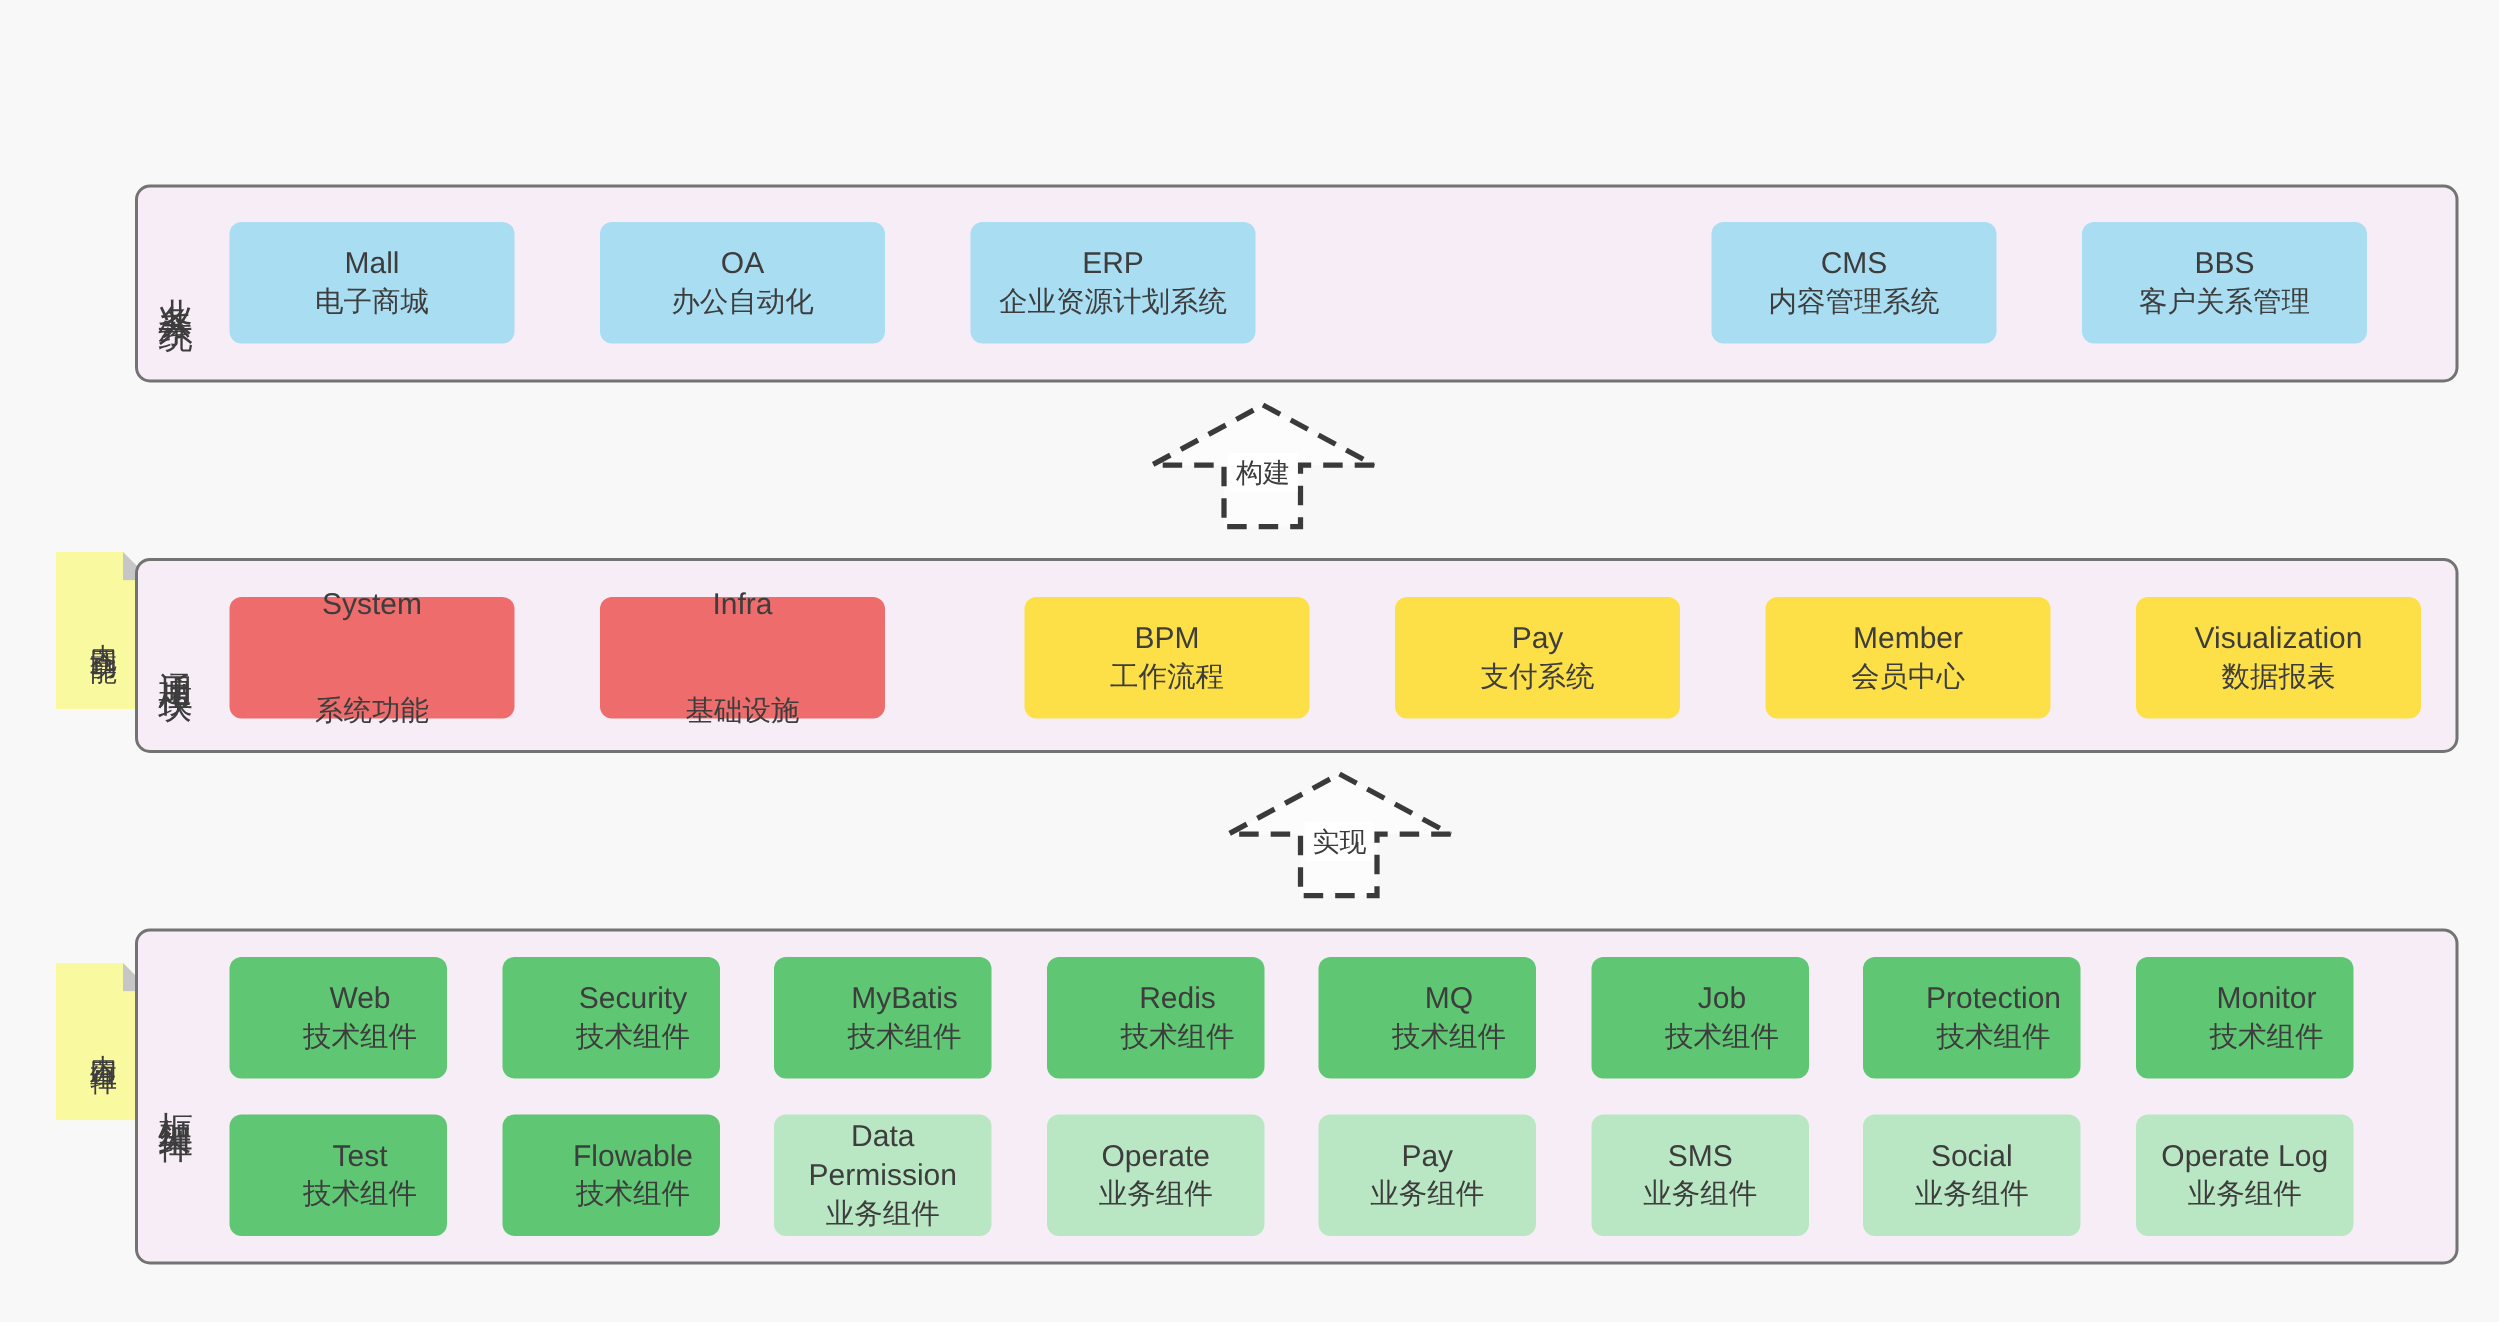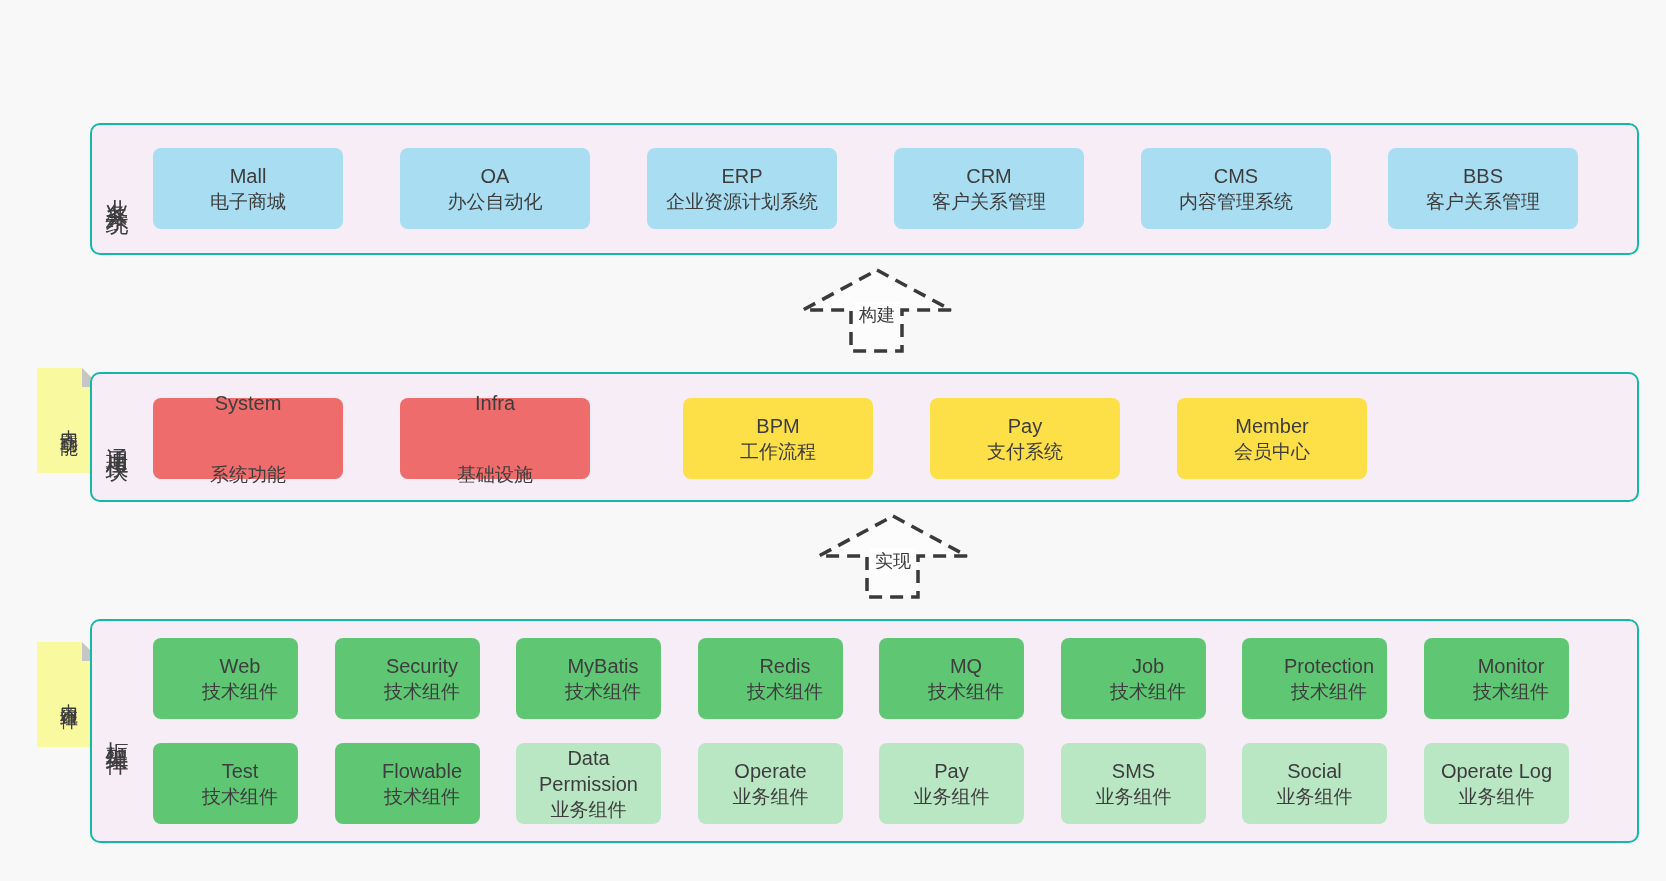--- a/index.html
+++ b/index.html
@@ -13,21 +13,21 @@
     background: #f8f8f8;
     overflow: hidden;
   }
 
   
   .section {
     position: absolute;
     left: 90px;
     width: 1549px;
     background: #f7edf6;
-    border: 2px solid #14b8a6;
+    border: 2px solid #737373;
     border-radius: 10px;
     z-index: 2;
   }
   .section-business   { top: 123px; height: 132px; }
   .section-modules    { top: 372px; height: 130px; }
   .section-components { top: 619px; height: 224px; }
 
   .v-label {
     position: absolute;
     left: 8px;
@@ -82,21 +82,21 @@
   .c8-3 { left: 606px; }  .c8-4 { left: 787px; }  .c8-5 { left: 969px; }
   .c8-6 { left: 1150px; } .c8-7 { left: 1332px; }
 
   
   .arrow {
     position: absolute;
     width: 156px;
     height: 88px;
     z-index: 1;
   }
-  .arrow-build     { left: 799px; top: 266px; }
+  .arrow-build     { left: 764px; top: 266px; }
   .arrow-implement { left: 815px; top: 512px; }
   .arrow svg { position: absolute; left: 0; top: 0; overflow: visible; }
   .arrow-label {
     position: absolute;
     left: 50%;
     top: 36px;
     transform: translateX(-50%);
     background: #ffffff;
     padding: 1px 5px;
     font-size: 18px;
@@ -169,24 +169,20 @@
       <span>电子商城</span>
     </div>
     <div class="node blue c6-1">
       <span class="title">OA</span>
       <span>办公自动化</span>
     </div>
     <div class="node blue c6-2">
       <span class="title">ERP</span>
       <span>企业资源计划系统</span>
     </div>
-    <div class="node blue c6-3">
-      <span class="title">CRM</span>
-      <span>客户关系管理</span>
-    </div>
     <div class="node blue c6-4">
       <span class="title">CMS</span>
       <span>内容管理系统</span>
     </div>
     <div class="node blue c6-5">
       <span class="title">BBS</span>
       <span>客户关系管理</span>
     </div>
   </div>
 
@@ -214,20 +210,24 @@
       <span>工作流程</span>
     </div>
     <div class="node pink c6-3">
       <span class="title">Pay</span>
       <span>支付系统</span>
     </div>
     <div class="node pink c6-4">
       <span class="title">Member</span>
       <span>会员中心</span>
     </div>
+    <div class="node pink c6-5">
+      <span class="title">Visualization</span>
+      <span>数据报表</span>
+    </div>
   </div>
 
   <div class="arrow arrow-implement">
     <svg width="156" height="88" viewBox="0 0 156 88">
       <polygon points="78,4 152,44 103,44 103,85 52,85 52,44 4,44" fill="#fcfcfc" stroke="#3a3a3a" stroke-width="3.5" stroke-dasharray="13 8"></polygon>
     </svg>
     <div class="arrow-label">实现</div>
   </div>
 
   <div class="section section-components">

